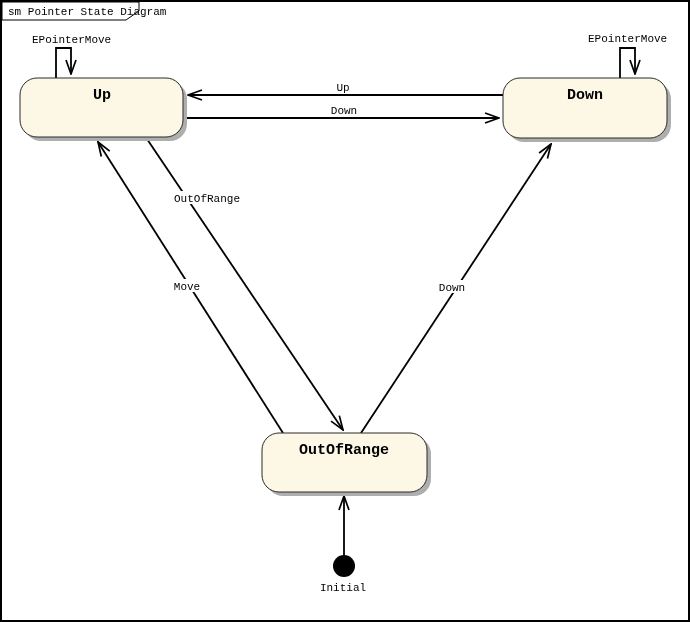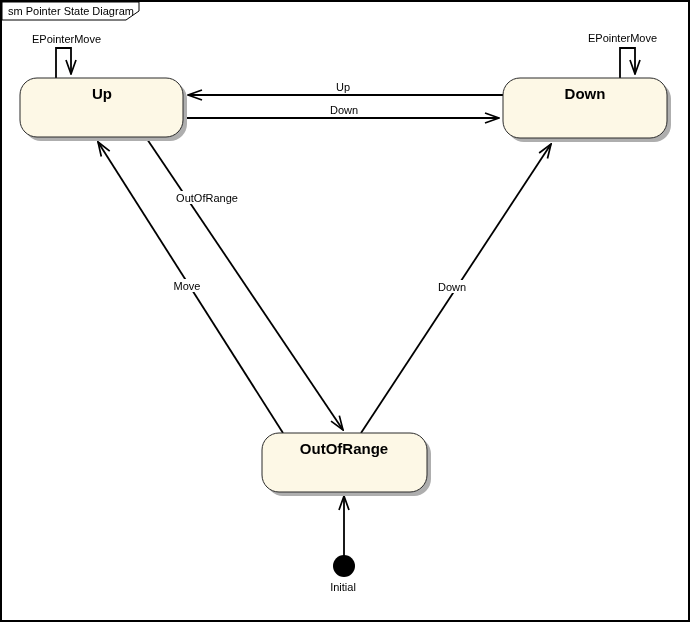--- a/index.html
+++ b/index.html
@@ -1,20 +1,20 @@
 <!DOCTYPE html>
 <html style="--background: #ffffff; --state_fill: #fdf8e6; --state_border: #2b2b2b; --shadow: #aeaeae; --line: #000000;"><head>
 <meta charset="utf-8">
 <style>
   html, body { margin: 0; padding: 0; background: #ffffff; }
   .canvas {
     position: relative;
     width: 690px;
     height: 622px;
-    font-family: Liberation Sans, sans-serif;
+    font-family: Liberation Mono, monospace;
     background: var(--background, #ffffff);
   }
   svg { display: block; }
   .frame-border { fill: none; stroke: var(--line, #000000); stroke-width: 2; }
   .frame-tab { fill: #ffffff; stroke: var(--line, #000000); stroke-width: 1; }
   .frame-title { font-size: 11px; fill: var(--line, #000000); }
   .state-shadow { fill: var(--shadow, #b0b0b0); stroke: none; }
   .state-body { fill: var(--state_fill, #fdf8e6); stroke: var(--state_border, #2b2b2b); stroke-width: 1; }
   .state-name { font-size: 15px; font-weight: bold; fill: var(--line, #000000); text-anchor: middle; }
   .tline { fill: none; stroke: var(--line, #000000); stroke-width: 1.8; }

